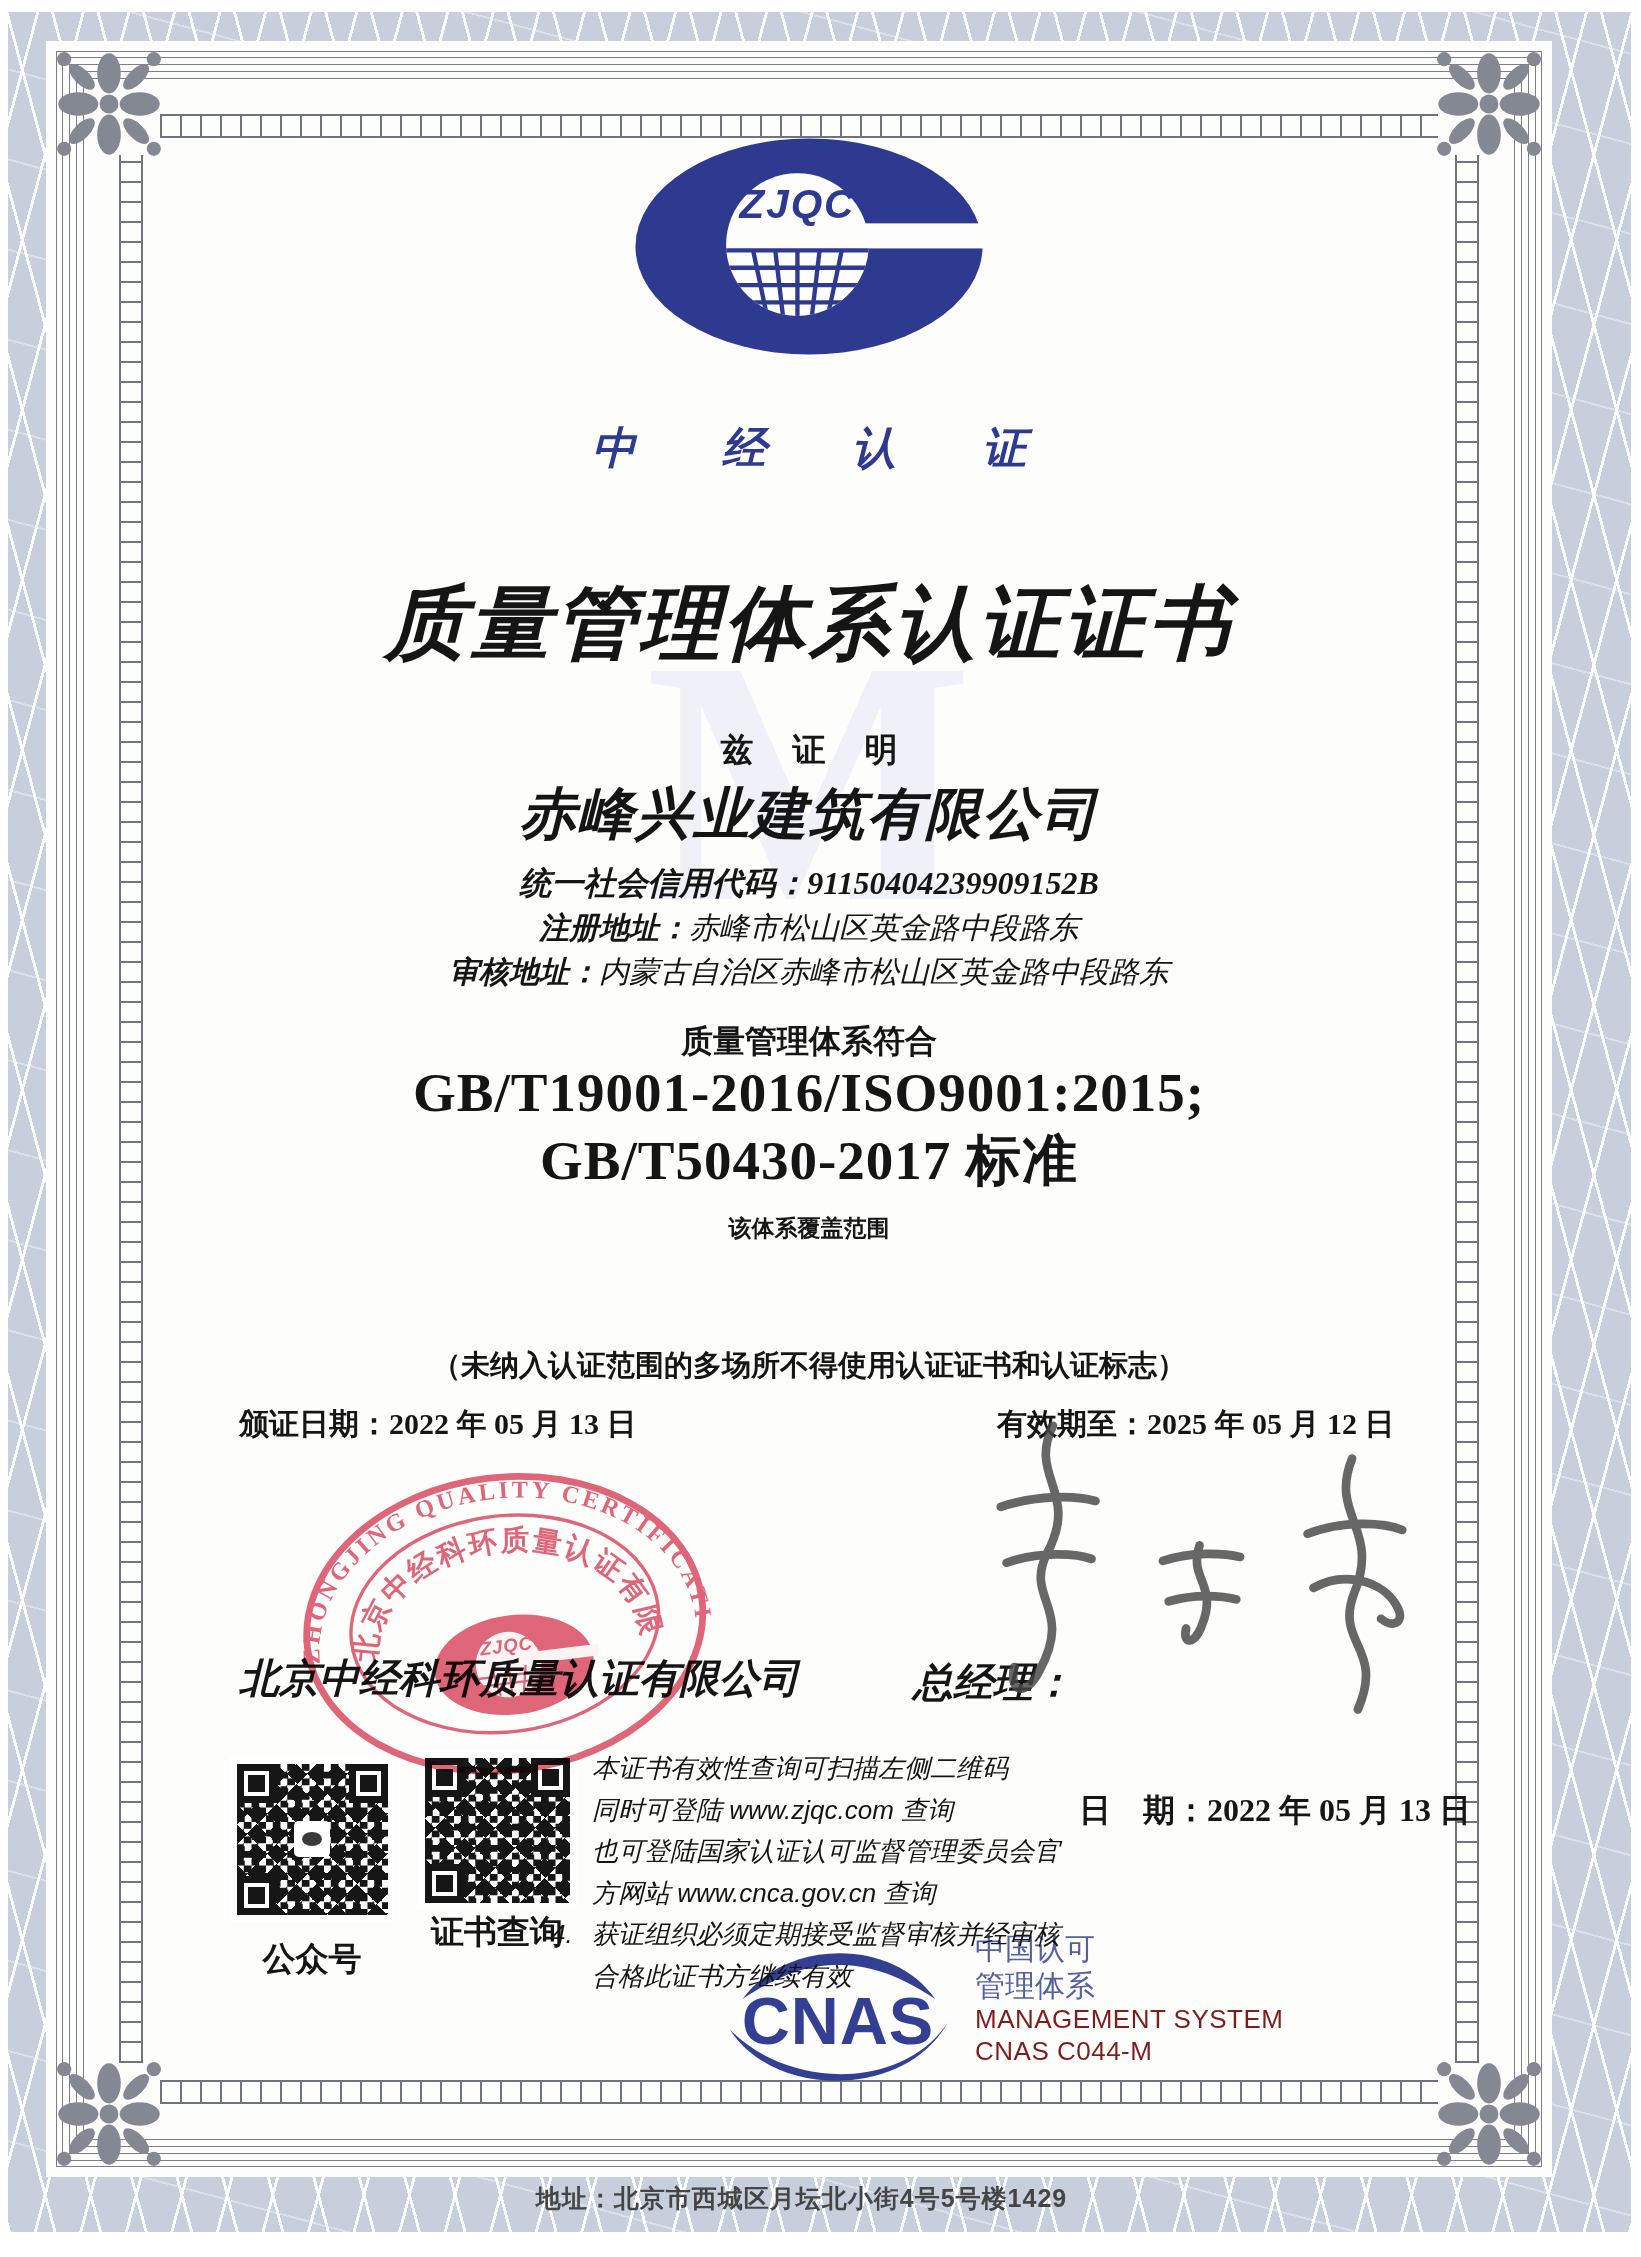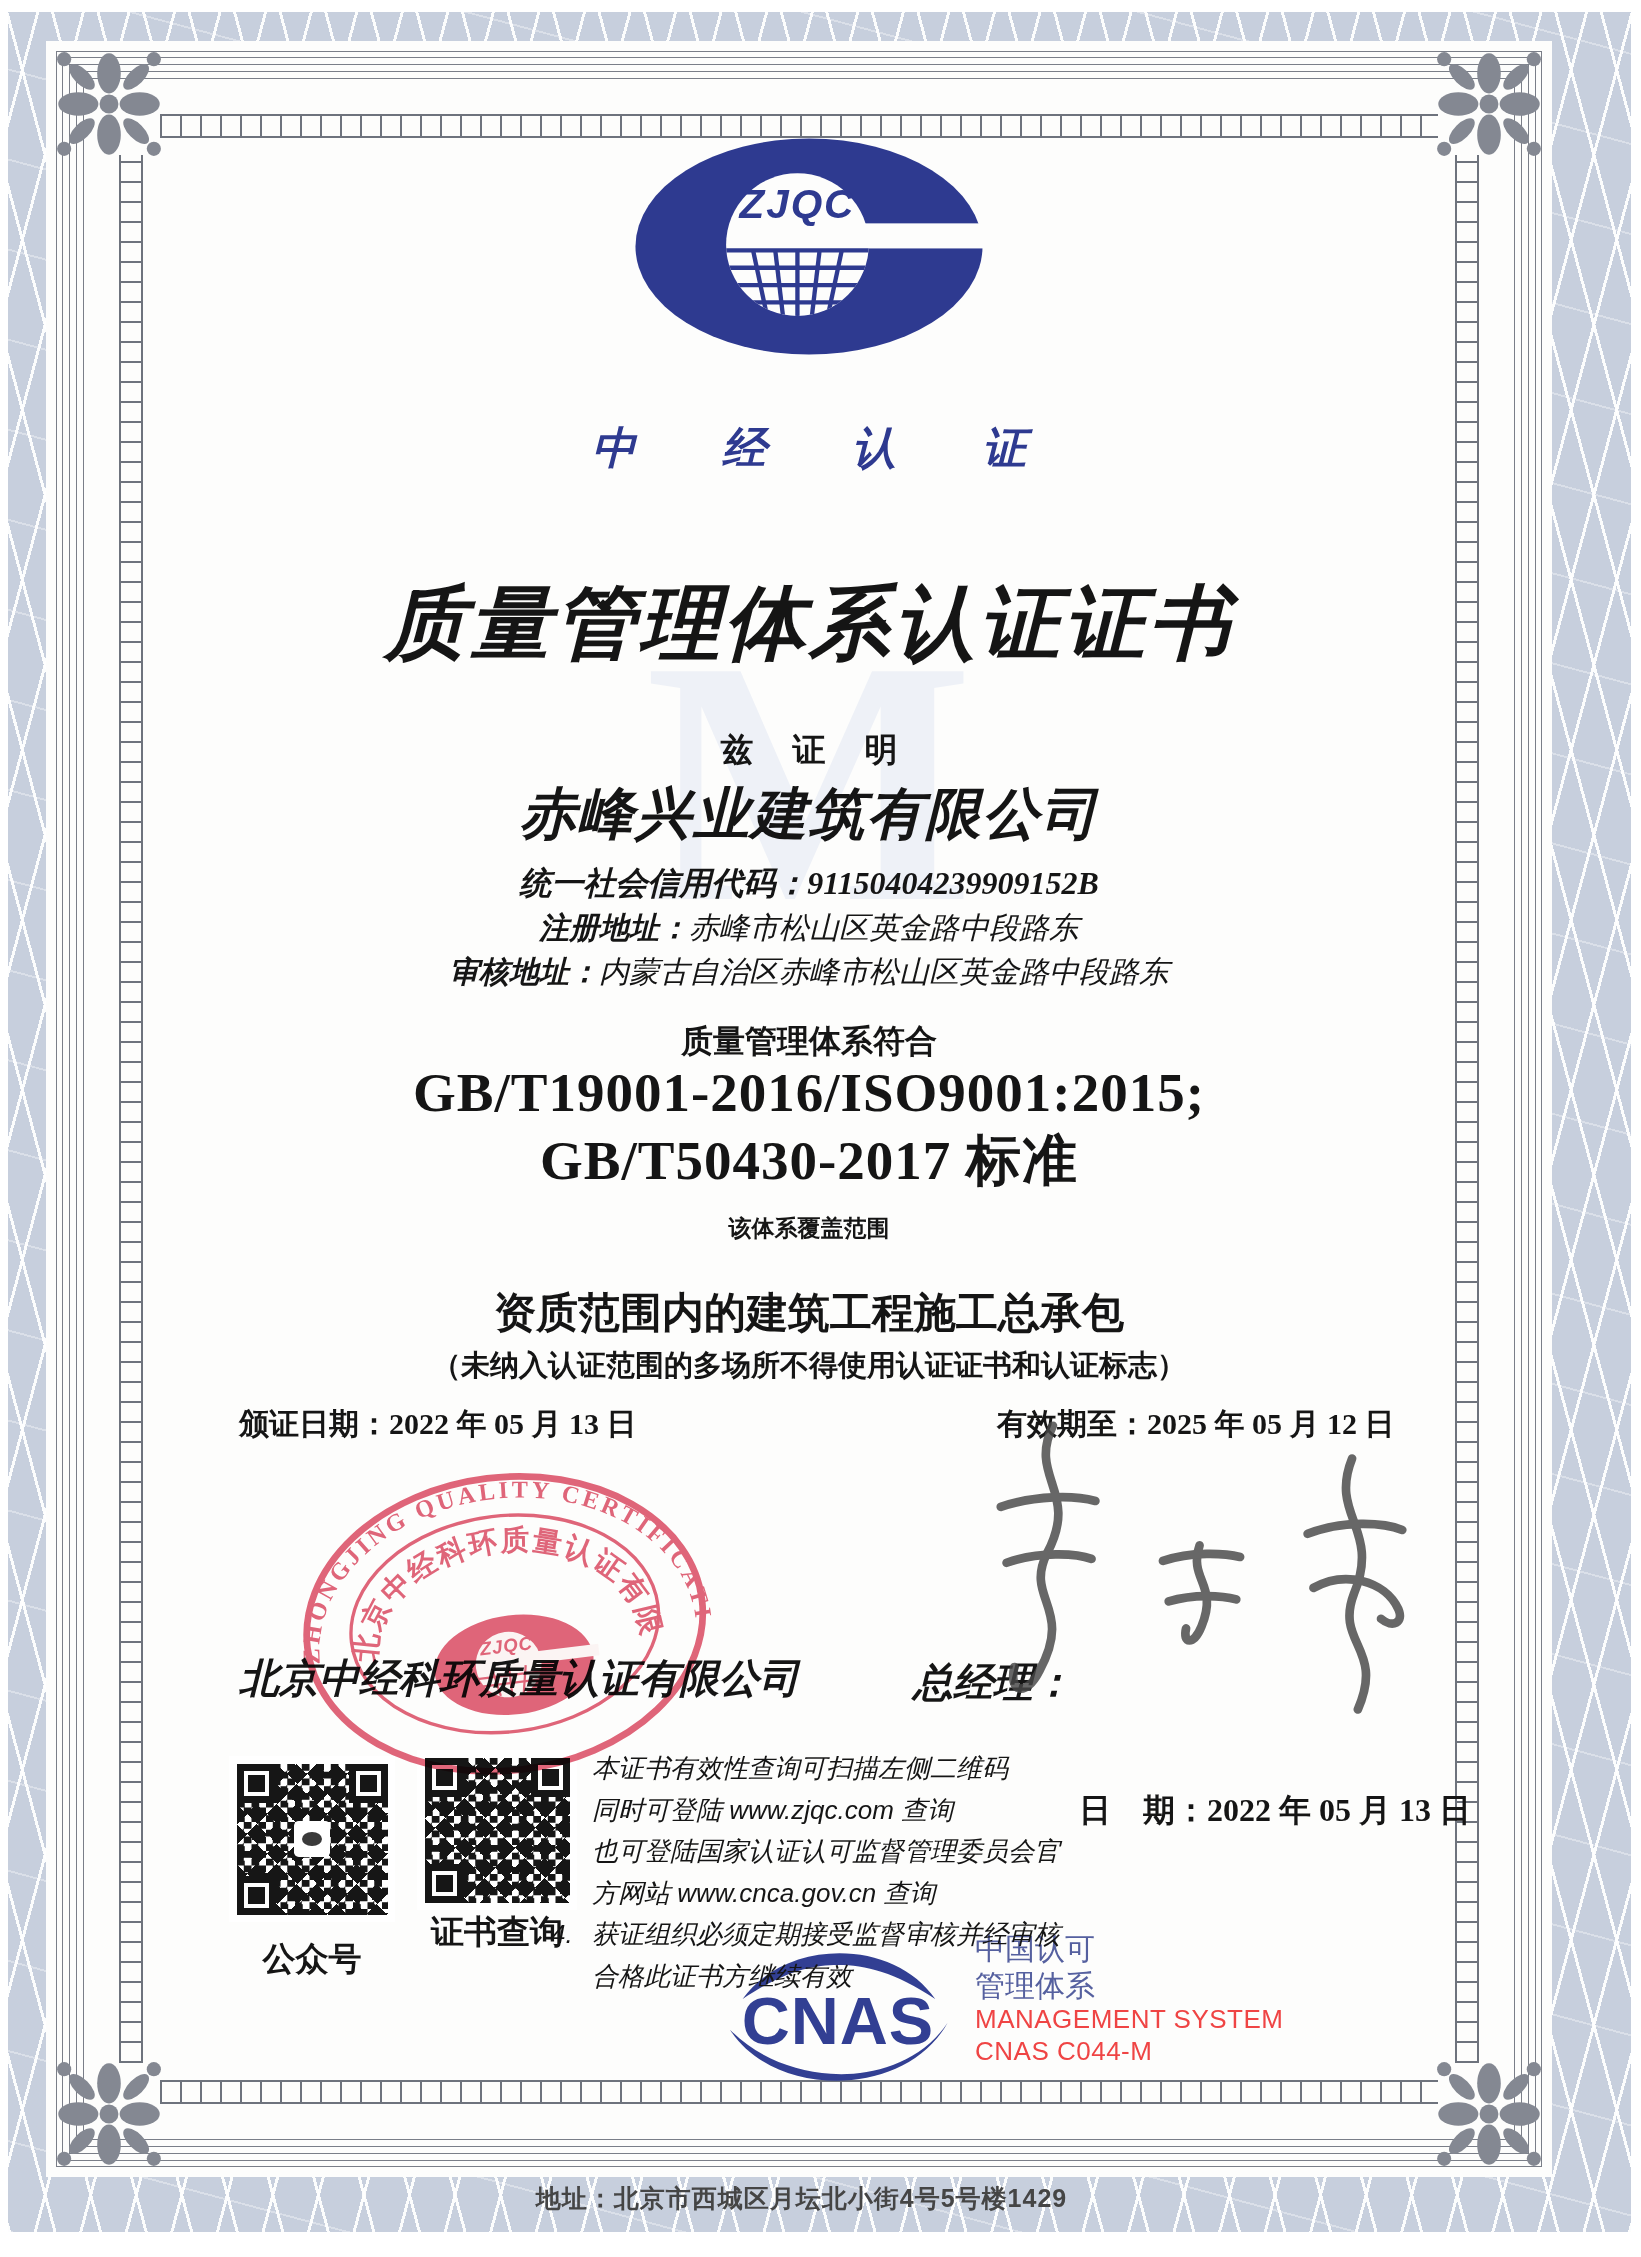--- a/index.html
+++ b/index.html
@@ -71,21 +71,21 @@
   .qrlabel.two{left:371px;top:1869px;width:160px;}
   .notes{position:absolute;left:505px;top:1707px;width:521px;font-size:26px;line-height:1.6;z-index:1;}
   .note{display:flex;}
   .note .n{width:41px;flex:0 0 41px;}
   .note .t{flex:1;}
   .signdate{position:absolute;left:1033px;top:1748px;font-size:32px;font-weight:700;white-space:nowrap;}
   .cnaslogo{position:absolute;left:657px;top:1881px;width:270px;height:183px;}
   .cnastext{position:absolute;left:929px;top:1890px;line-height:1.22;white-space:nowrap;
             font-family:"Liberation Sans","DejaVu Sans",sans-serif;}
   .cnastext .cn{font-size:30px;color:#55609f;}
-  .cnastext .en{font-size:26px;color:#ef4444;letter-spacing:0.5px;}
+  .cnastext .en{font-size:26px;color:#7f1d1d;letter-spacing:0.5px;}
   .footer{position:absolute;top:2182px;left:0;width:1603px;text-align:center;font-size:25px;
           color:#454545;font-weight:600;letter-spacing:1px;z-index:2;
           font-family:"Liberation Sans","DejaVu Sans",sans-serif;}
 </style>
 </head>
 <body>
 
 <svg width="0" height="0" style="position:absolute" aria-hidden="true">
   <defs>
     <g id="orn" fill="#848892">
@@ -171,21 +171,20 @@
     <div class="cl addr1 sans">
       <span>注册地址：</span><span style="font-weight:500">赤峰市松山区英金路中段路东</span>
     </div>
     <div class="cl addr2 sans">
       <span>审核地址：</span><span style="font-weight:500">内蒙古自治区赤峰市松山区英金路中段路东</span>
     </div>
     <div class="cl conform">质量管理体系符合</div>
     <div class="cl std std1">GB/T19001-2016/ISO9001:2015;</div>
     <div class="cl std std2">GB/T50430-2017 标准</div>
     <div class="cl scopehead">该体系覆盖范围</div>
-    <div class="cl scope">资质范围内的建筑工程施工总承包</div>
     <div class="cl scopenote">（未纳入认证范围的多场所不得使用认证证书和认证标志）</div>
 
     <div class="daterow left">
       <span>颁证日期：</span><span>2022 年 05 月 13 日</span>
     </div>
     <div class="daterow right">
       <span>有效期至：</span><span>2025 年 05 月 12 日</span>
     </div>
 
     <div class="issuer sans">北京中经科环质量认证有限公司</div>

